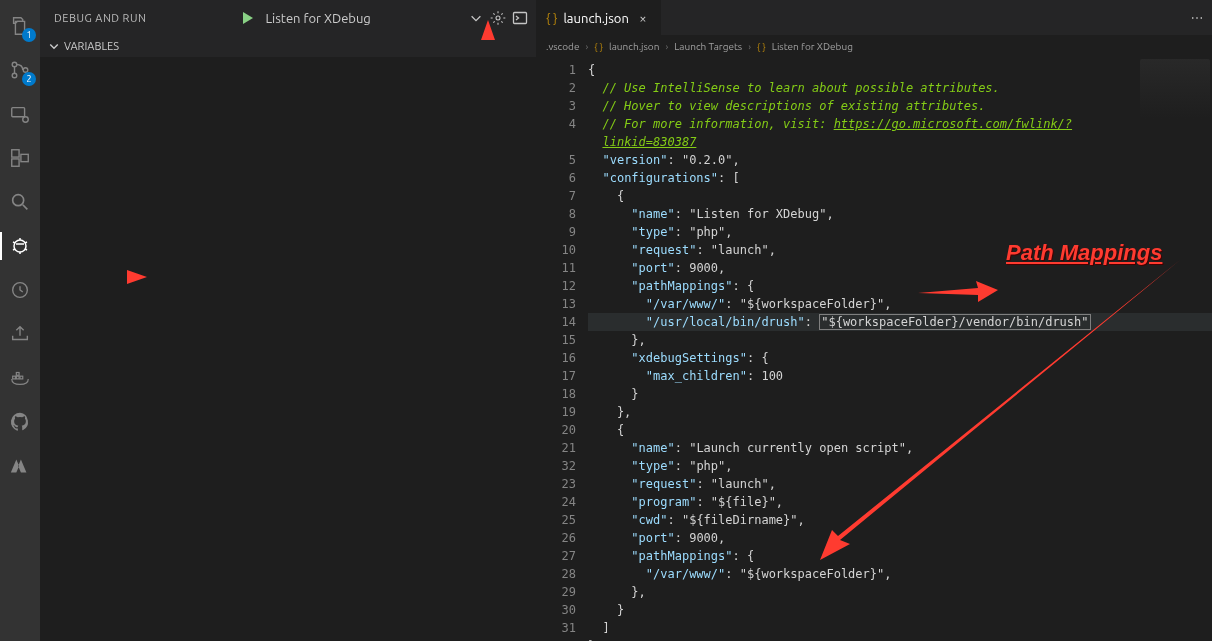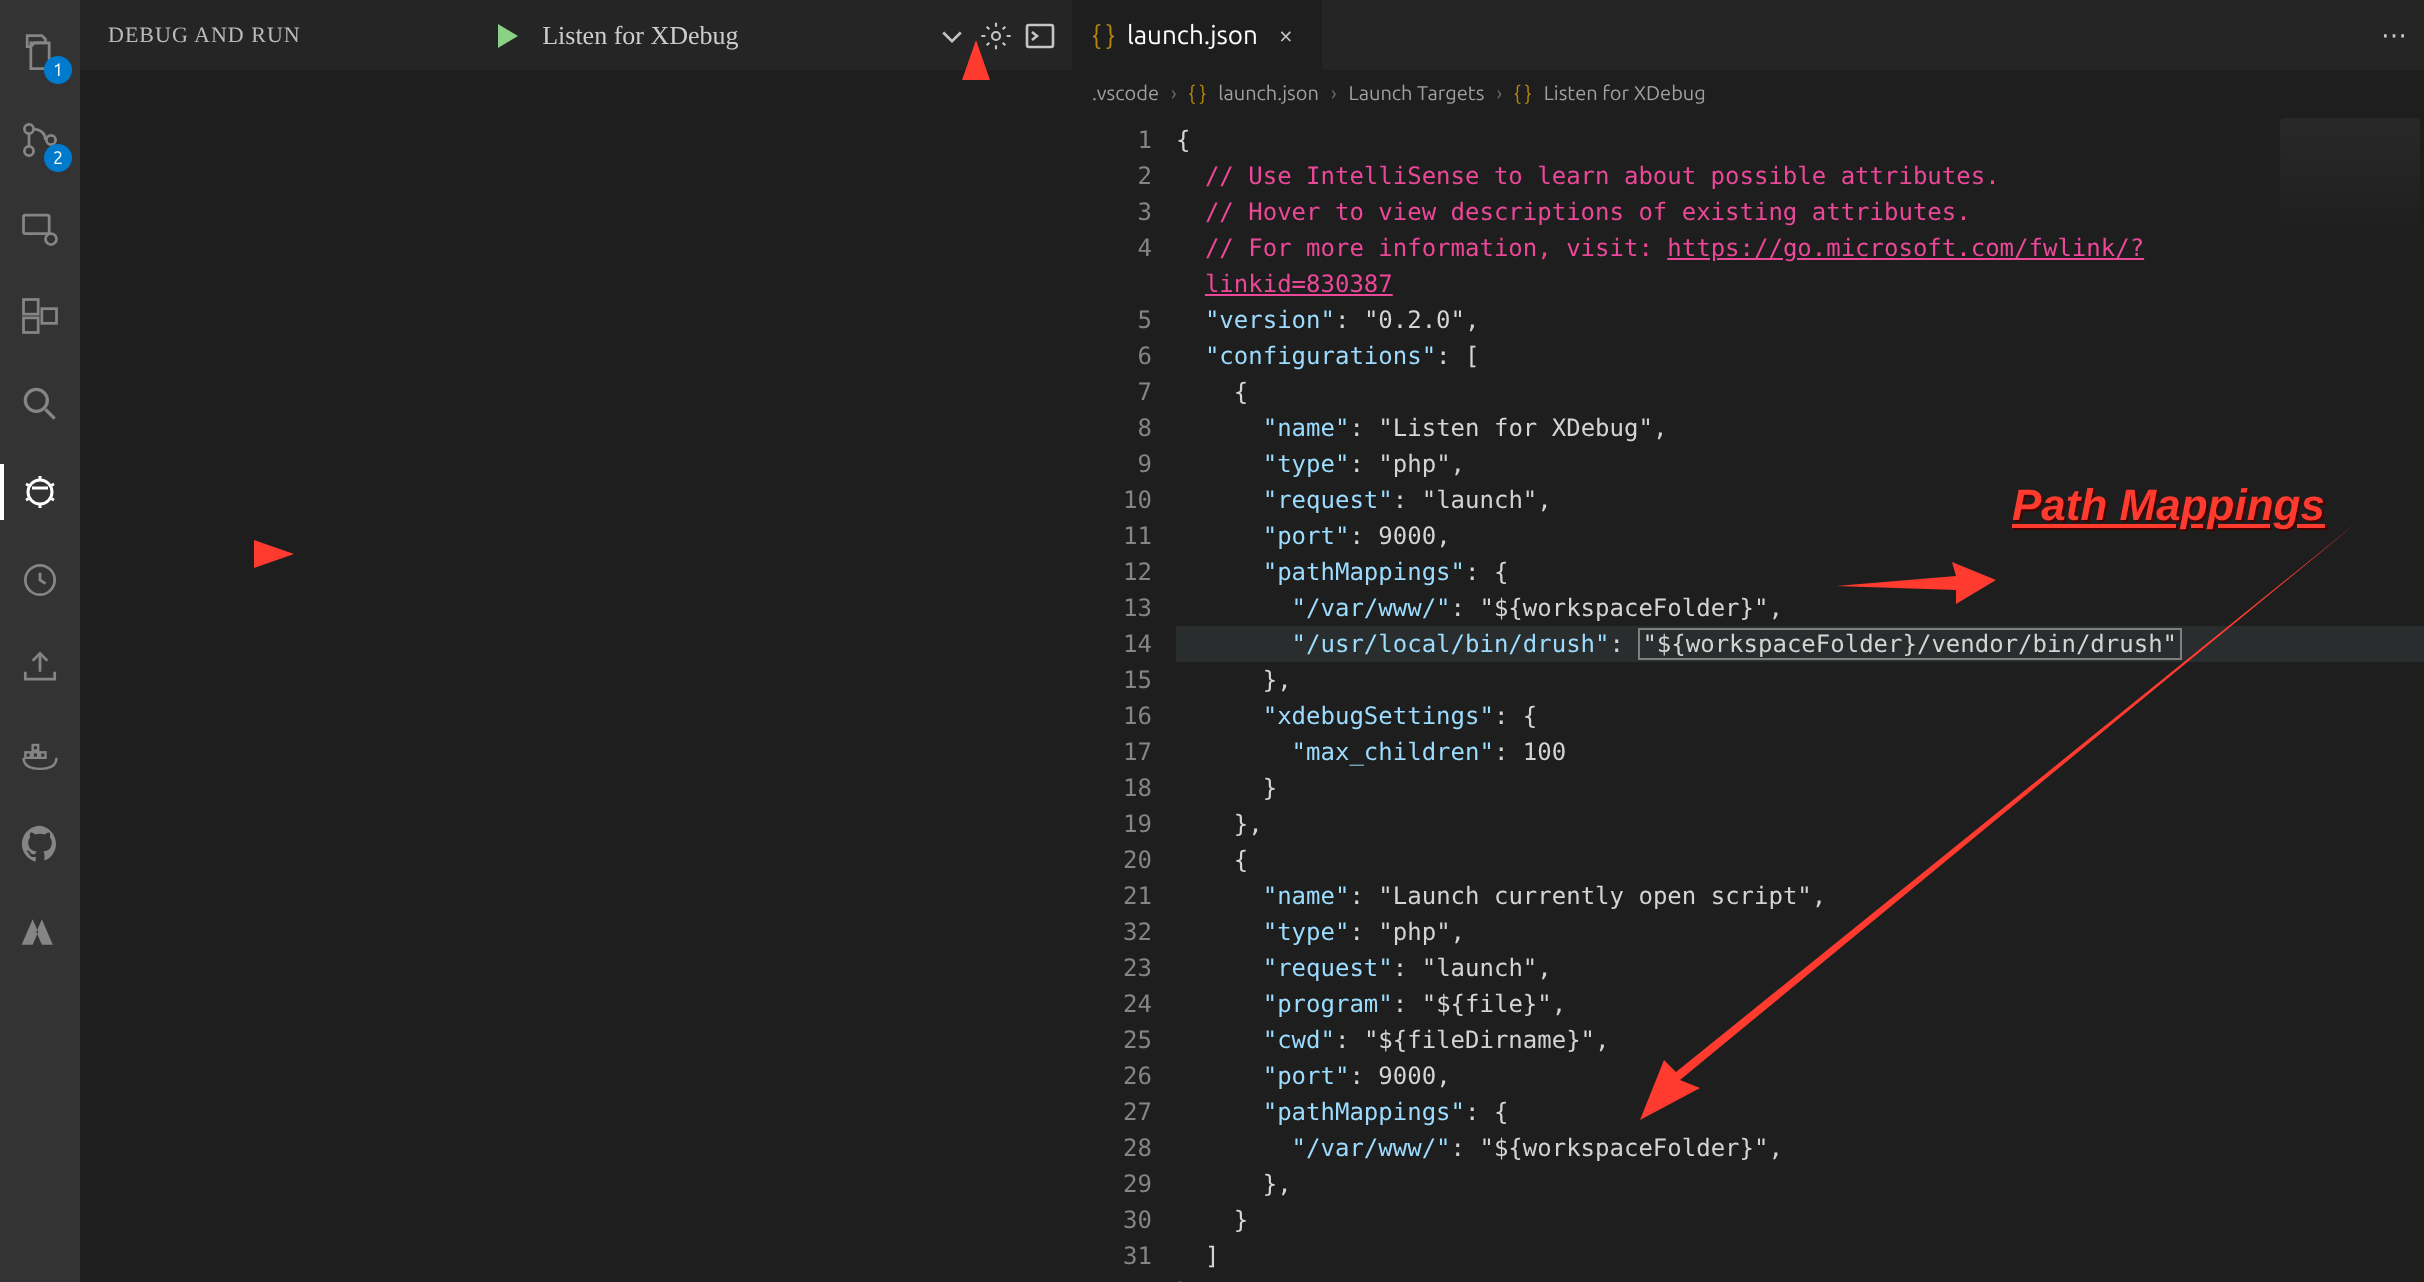--- a/index.html
+++ b/index.html
@@ -83,21 +83,20 @@
     flex-shrink:0;
   }
   .debug-header {
     height: 35px;
     display:flex;
     align-items:center;
     padding:0 8px 0 14px;
     font-size:11px;
     color:var(--fg);
     gap:6px;
-    font-family:Liberation Serif, serif;
   }
   .debug-header .title {
     text-transform:uppercase;
     letter-spacing:.5px;
     color:#bbbbbb;
   }
   .debug-header .spacer { flex:1; }
   .play-btn {
     color:var(--green-play);
     display:flex;align-items:center;
@@ -185,21 +184,21 @@
     line-height:18px;
   }
   .codelines {
     flex:1;
     padding:4px 0;
     line-height:18px;
     white-space:pre;
     color:#d4d4d4;
   }
   .codelines .ln { height:18px; }
-  .cmt { color:#ec4899; }
+  .cmt { color:#84cc16; font-style:italic; }
   .cmt-link { text-decoration:underline; }
   .key { color:#9cdcfe; }
   .punc { color:#d4d4d4; }
   .hl-line { background:#2a2d2e; }
   .find-box { border:1px solid #7f7f7f; background:transparent; padding:0 1px; }
   
   .minimap {
     position:absolute;
     top:2px;right:2px;
     width:70px;height:60px;
@@ -324,20 +323,26 @@
           <circle cx="12" cy="12" r="3"></circle>
           <path d="M12 2v3M12 19v3M4 12H1M23 12h-3M5 5l2 2M17 17l2 2M5 19l2-2M17 7l2-2"></path>
         </svg>
     </span>
     <span class="hdr-icon">
       <svg width="16" height="16" viewBox="0 0 16 16" stroke="currentColor" fill="none" stroke-width="1.3">
           <rect x="1.5" y="2.5" width="13" height="11" rx="1"></rect>
           <path d="M4 6l2.5 2L4 10"></path>
         </svg>
     </span>
+  </div>
+  <div class="section-head">
+    <svg width="12" height="12" viewBox="0 0 16 16" stroke="currentColor" fill="none" stroke-width="1.8">
+        <path d="M3 6l5 5 5-5"></path>
+      </svg>
+    <span>VARIABLES</span>
   </div>
   <div class="section-body" style="flex:4;"></div>
   <div class="section-body" style="flex:1.3;"></div>
 </div>
 
 <div class="editor">
   <div class="tabbar">
     <div class="tab">
       <span class="braces-icon">{ }</span>
       <span>launch.json</span>

